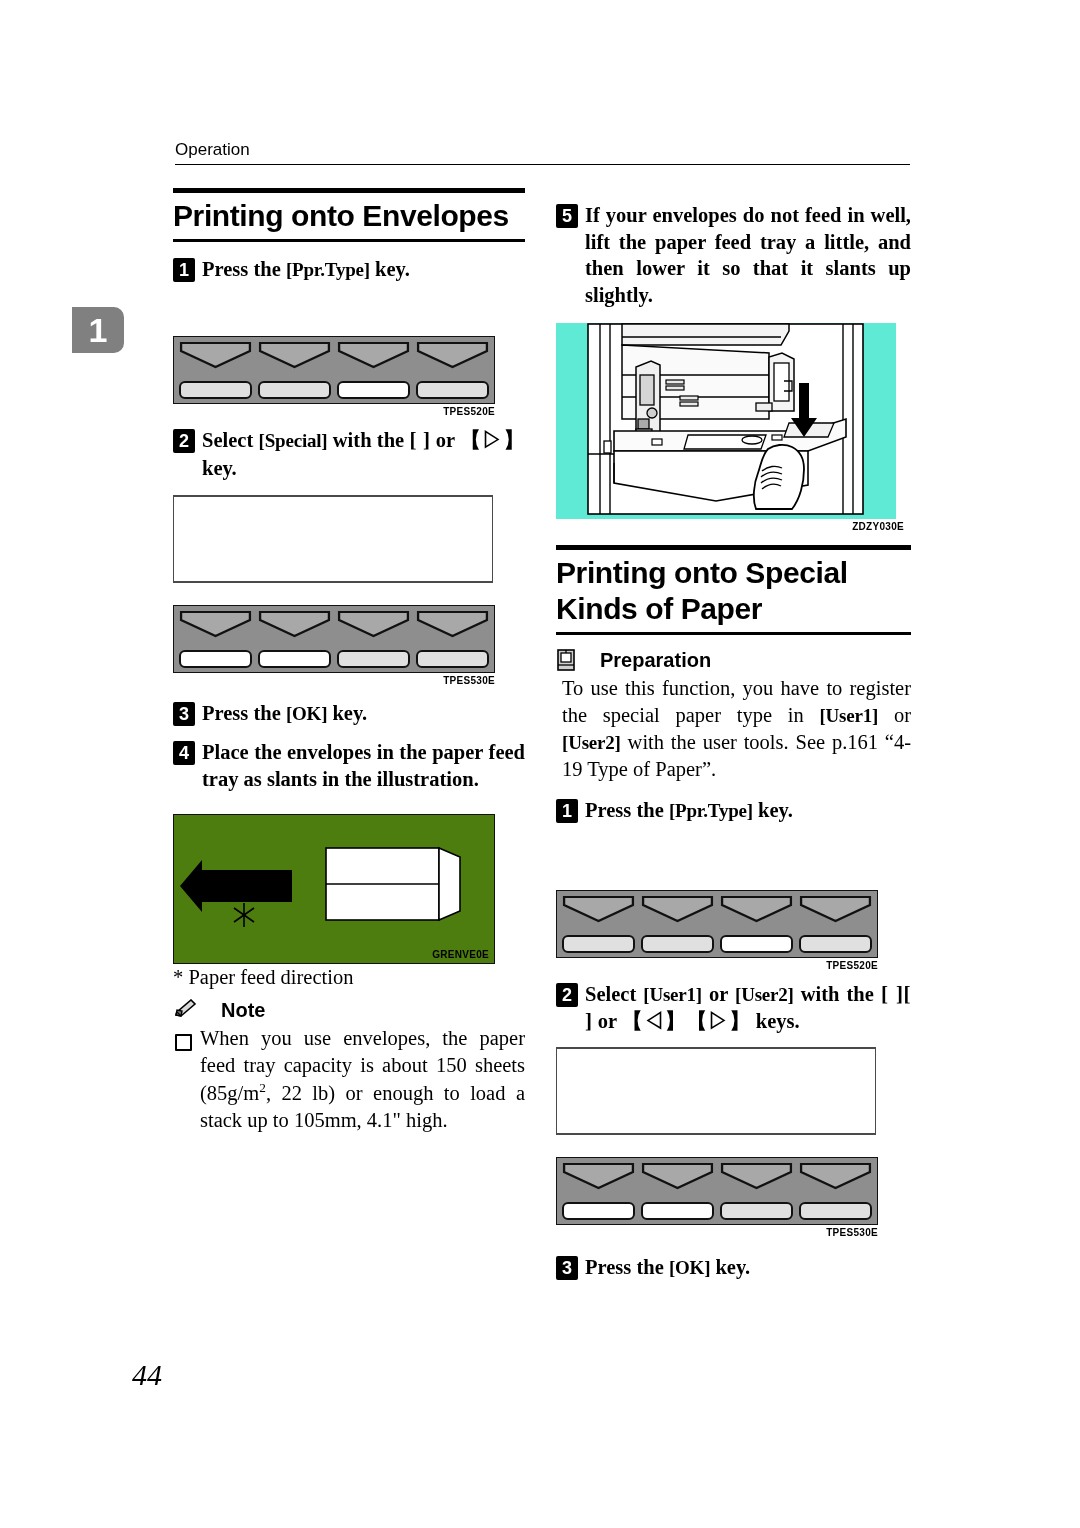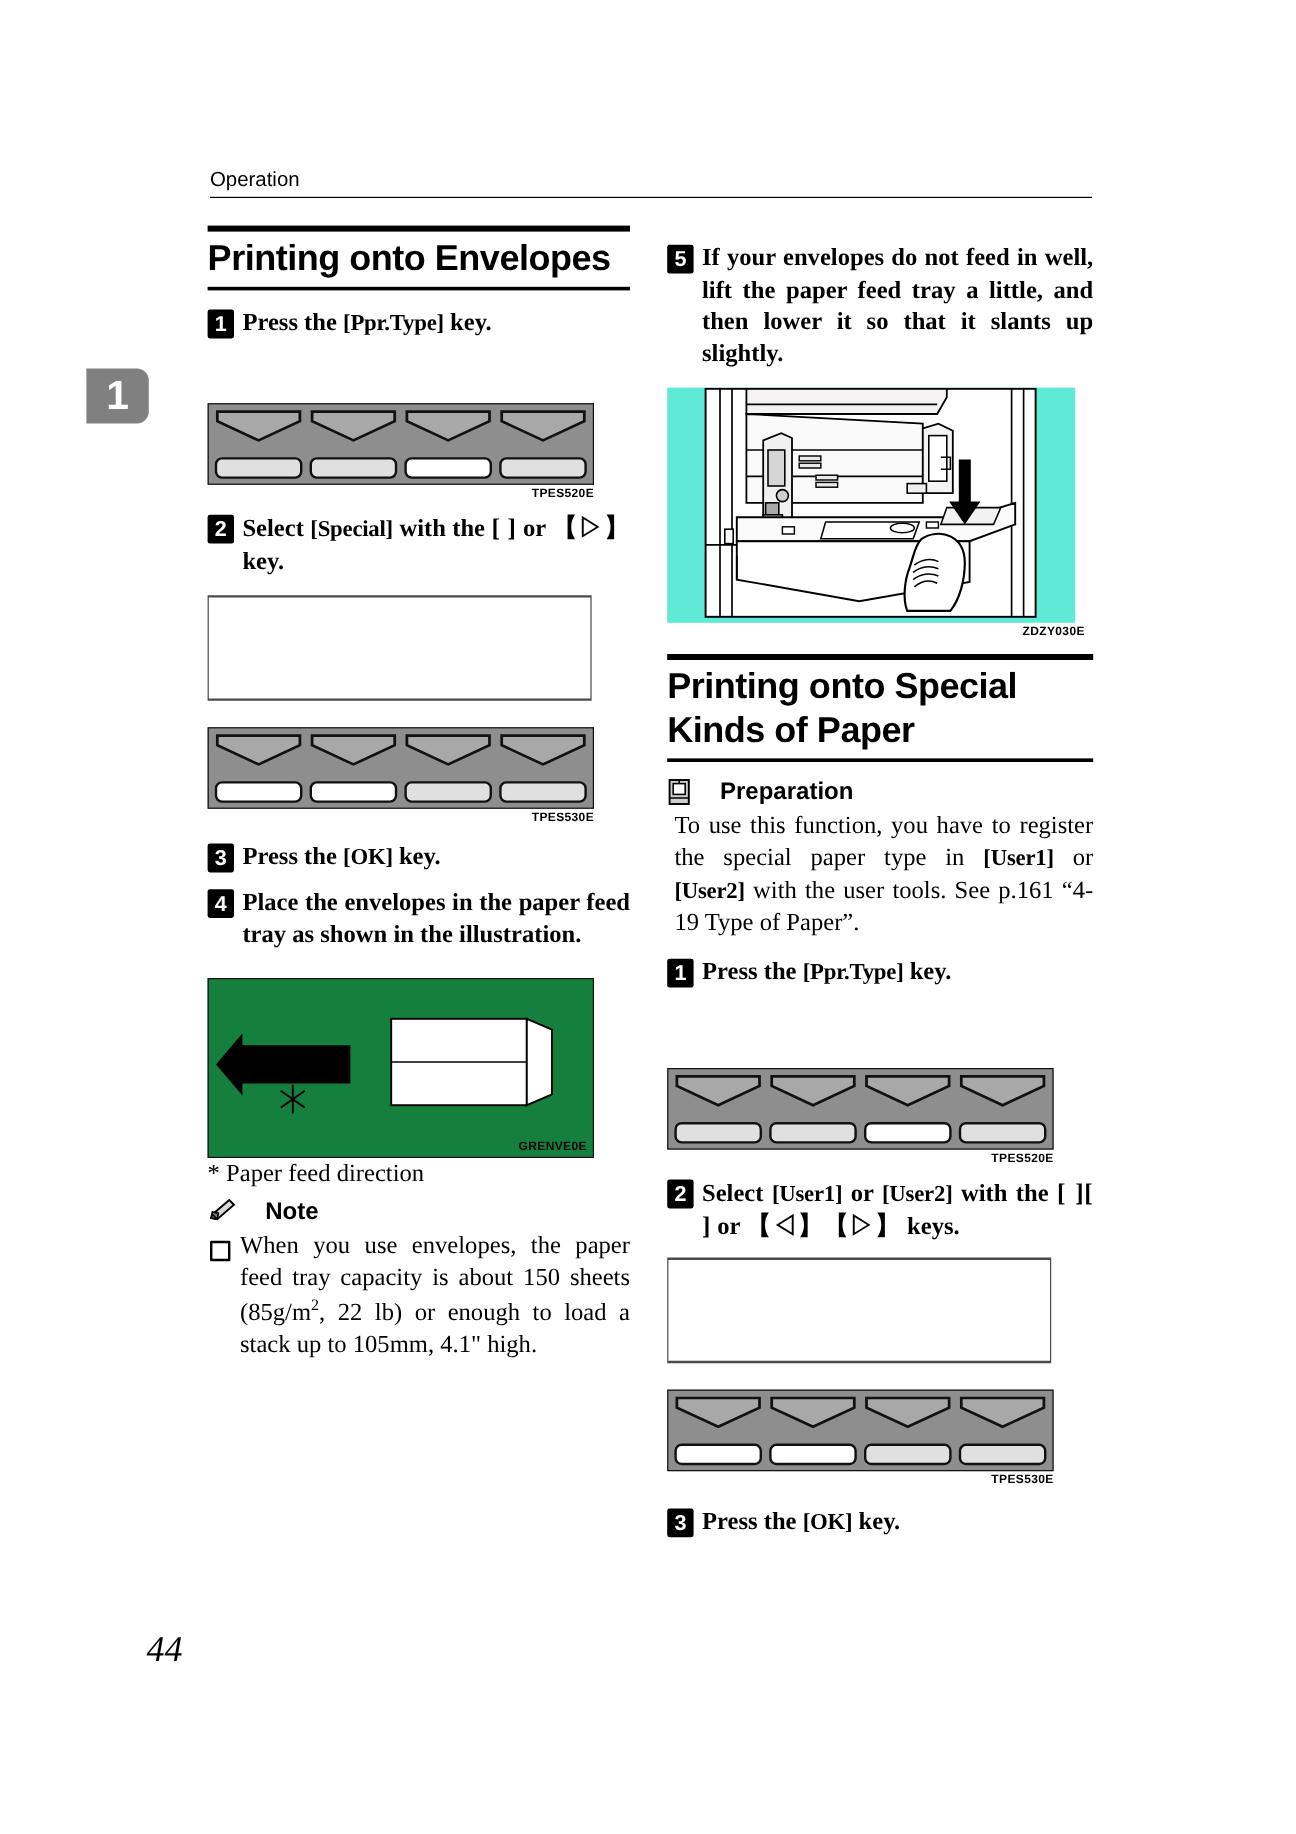--- a/index.html
+++ b/index.html
@@ -188,21 +188,21 @@
     background: #ffffff;
     box-sizing: border-box;
   }
 
   
   .env-figure {
     width: 322px;
     height: 150px;
     border: 1.5px solid #111;
     position: relative;
-    background: #15803d;
+    background: #4d7c0f;
     box-sizing: border-box;
   }
   .env-caption-inner {
     position: absolute;
     right: 5px;
     bottom: 3px;
     font-family: "Liberation Sans", sans-serif;
     font-size: 10px;
     font-weight: bold;
     letter-spacing: 0.3px;
@@ -270,21 +270,21 @@
     font-family: "Liberation Serif", serif;
     font-size: 20.5px;
     line-height: 1.32;
     text-align: justify;
     padding-left: 6px;
   }
 
   
   #page-number {
     position: absolute;
-    left: 122px;
+    left: 132px;
     top: 1358px;
     font-family: "Liberation Serif", serif;
     font-style: italic;
     font-size: 30px;
     color: #000;
   }
 
   .nowrap { white-space: nowrap; }
 </style>
 </head>
@@ -397,21 +397,21 @@
     <div class="step-num">3</div>
     <div class="step-text nojust">
       <span>Press the</span>
       <span class="keylabel">[OK]</span>
       <span>key.</span>
     </div>
   </div>
 
   <div class="step">
     <div class="step-num">4</div>
-    <div class="step-text">Place the envelopes in the paper feed tray as shown in the illustration.</div>
+    <div class="step-text">Place the envelopes in the paper feed tray as slants in the illustration.</div>
   </div>
 
   <div class="fig-block" style="margin-top:22px;margin-bottom:0;">
     <div class="env-figure">
       <svg width="318" height="146" viewBox="0 0 318 146">
 
         <polygon points="118,68 118,55 28,55 28,45 6,71 28,97 28,87 118,87 118,74" fill="#000"></polygon>
 
         <g stroke="#000" stroke-width="1.6">
           <line x1="70" y1="88" x2="70" y2="112"></line>

